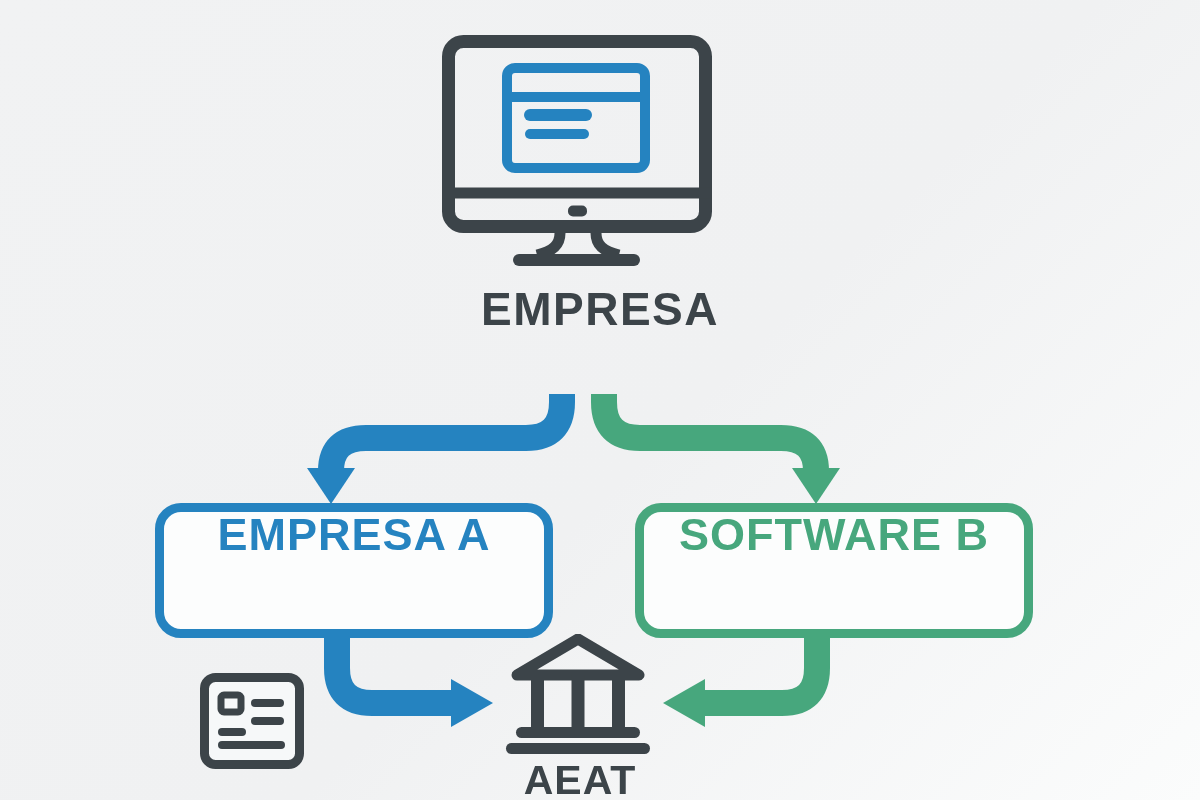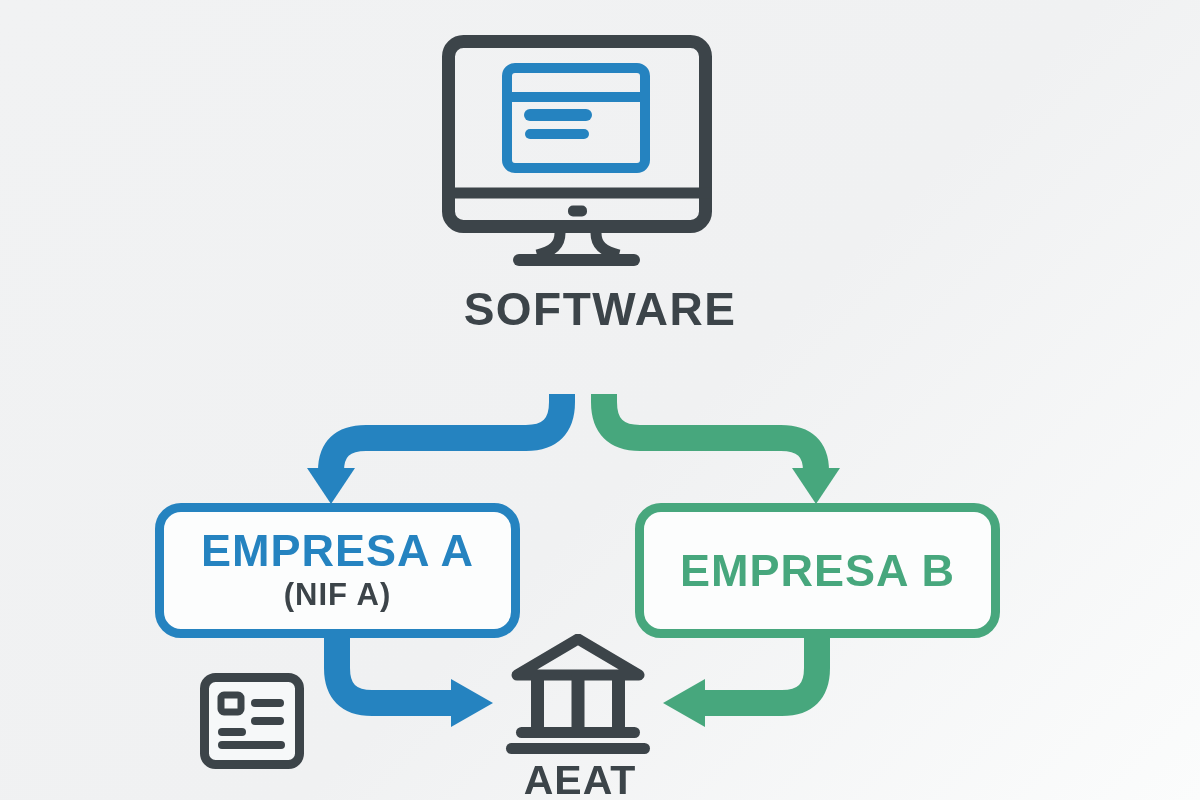--- a/index.html
+++ b/index.html
@@ -28,23 +28,23 @@
   .head-blue{fill:var(--blue);}
   .head-green{fill:var(--green);}
   
   .title{
     position:absolute;top:281px;left:0;width:100%;
     text-align:center;color:var(--dark);
     font-size:46px;font-weight:bold;letter-spacing:1.5px;line-height:57px;
   }
   
   .node{
-    position:absolute;top:503px;width:365px;height:135px;
+    position:absolute;top:503px;width:398px;height:135px;
     box-sizing:border-box;border-radius:26px;background:var(--panel);
-    display:flex;flex-direction:column;align-items:center;justify-content:center;
+    display:flex;flex-direction:column;align-items:center;justify-content:space-between;
   }
   .node-a{left:155px;border:9px solid var(--blue);}
   .node-b{left:635px;border:9px solid var(--green);}
   .node-label{font-size:45px;font-weight:bold;letter-spacing:1px;line-height:1.0;}
   .node-a .node-label{color:var(--blue);}
   .node-b .node-label{color:var(--green);}
   .node-sub{font-size:31px;font-weight:bold;color:var(--dark);letter-spacing:1px;margin-top:4px;}
   
   .aeat-label{
     position:absolute;top:757px;left:460px;width:240px;
@@ -64,21 +64,21 @@
     <rect x="67" y="40" width="138" height="100" rx="8" class="stk-blue" stroke-width="10"></rect>
     <line x1="67" y1="69" x2="205" y2="69" class="stk-blue" stroke-width="10"></line>
     <line x1="90" y1="87" x2="146" y2="87" class="stk-blue" stroke-width="12" stroke-linecap="round"></line>
     <line x1="90" y1="106" x2="144" y2="106" class="stk-blue" stroke-width="10" stroke-linecap="round"></line>
     <path d="M 120 205 C 120 217 113 223 97 227" class="stk-dark" stroke-width="11"></path>
     <path d="M 156 205 C 156 217 163 223 179 227" class="stk-dark" stroke-width="11"></path>
     <rect x="73" y="226" width="127" height="12" rx="6" class="fil-dark"></rect>
   </svg>
 
   <div class="title">
-    <div>SOFTWARE</div>
+    <div>EMPRESA</div>
   </div>
 
   <svg class="abs" style="left:0;top:0;" width="1200" height="800" viewBox="0 0 1200 800">
     <g>
       <path d="M 562 394 L 562 402 Q 562 438 526 438 L 366 438 Q 331 438 331 471" class="arrow-blue"></path>
       <polygon points="307,468 355,468 331,504" class="head-blue"></polygon>
     </g>
     <g>
       <path d="M 604 394 L 604 402 Q 604 438 640 438 L 781 438 Q 816 438 816 471" class="arrow-green"></path>
       <polygon points="792,468 840,468 816,504" class="head-green"></polygon>
@@ -88,25 +88,24 @@
       <polygon points="451,679 451,727 493,703" class="head-blue"></polygon>
     </g>
     <g>
       <path d="M 817 632 L 817 668 Q 817 703 782 703 L 704 703" class="arrow-green"></path>
       <polygon points="705,679 705,727 663,703" class="head-green"></polygon>
     </g>
   </svg>
 
   <div class="node node-a">
     <div class="node-label">EMPRESA A</div>
-    <div class="node-sub">(NIF A)</div>
   </div>
 
   <div class="node node-b">
-    <div class="node-label">EMPRESA B</div>
+    <div class="node-label">SOFTWARE B</div>
   </div>
 
   <svg class="abs" style="left:197px;top:670px;" width="110" height="100" viewBox="0 0 110 100">
     <rect x="7.5" y="7.5" width="95" height="87" rx="11" class="stk-dark fil-panel" stroke-width="9"></rect>
     <rect x="24" y="25" width="20" height="17" rx="3" class="stk-dark" stroke-width="7"></rect>
     <line x1="58" y1="33" x2="83" y2="33" class="stk-dark" stroke-width="8" stroke-linecap="round"></line>
     <line x1="58" y1="51" x2="83" y2="51" class="stk-dark" stroke-width="8" stroke-linecap="round"></line>
     <line x1="25" y1="62" x2="45" y2="62" class="stk-dark" stroke-width="8" stroke-linecap="round"></line>
     <line x1="25" y1="75" x2="84" y2="75" class="stk-dark" stroke-width="8" stroke-linecap="round"></line>
   </svg>

